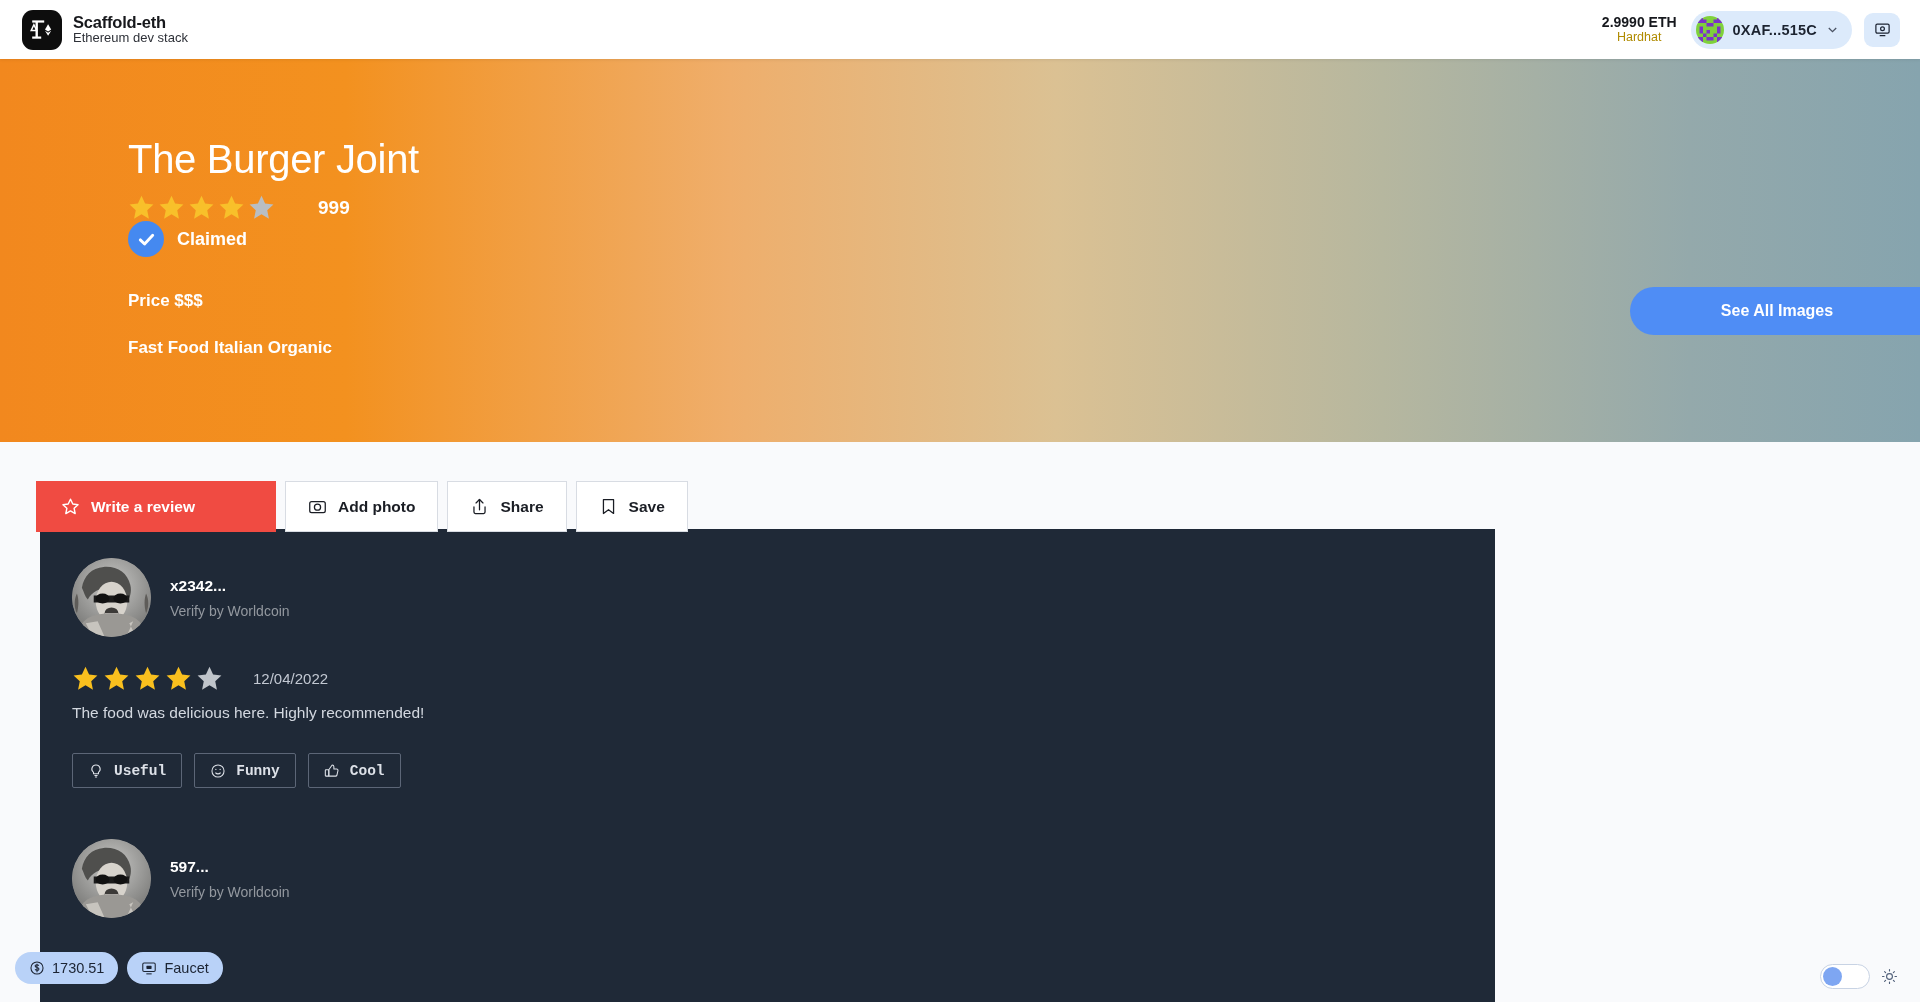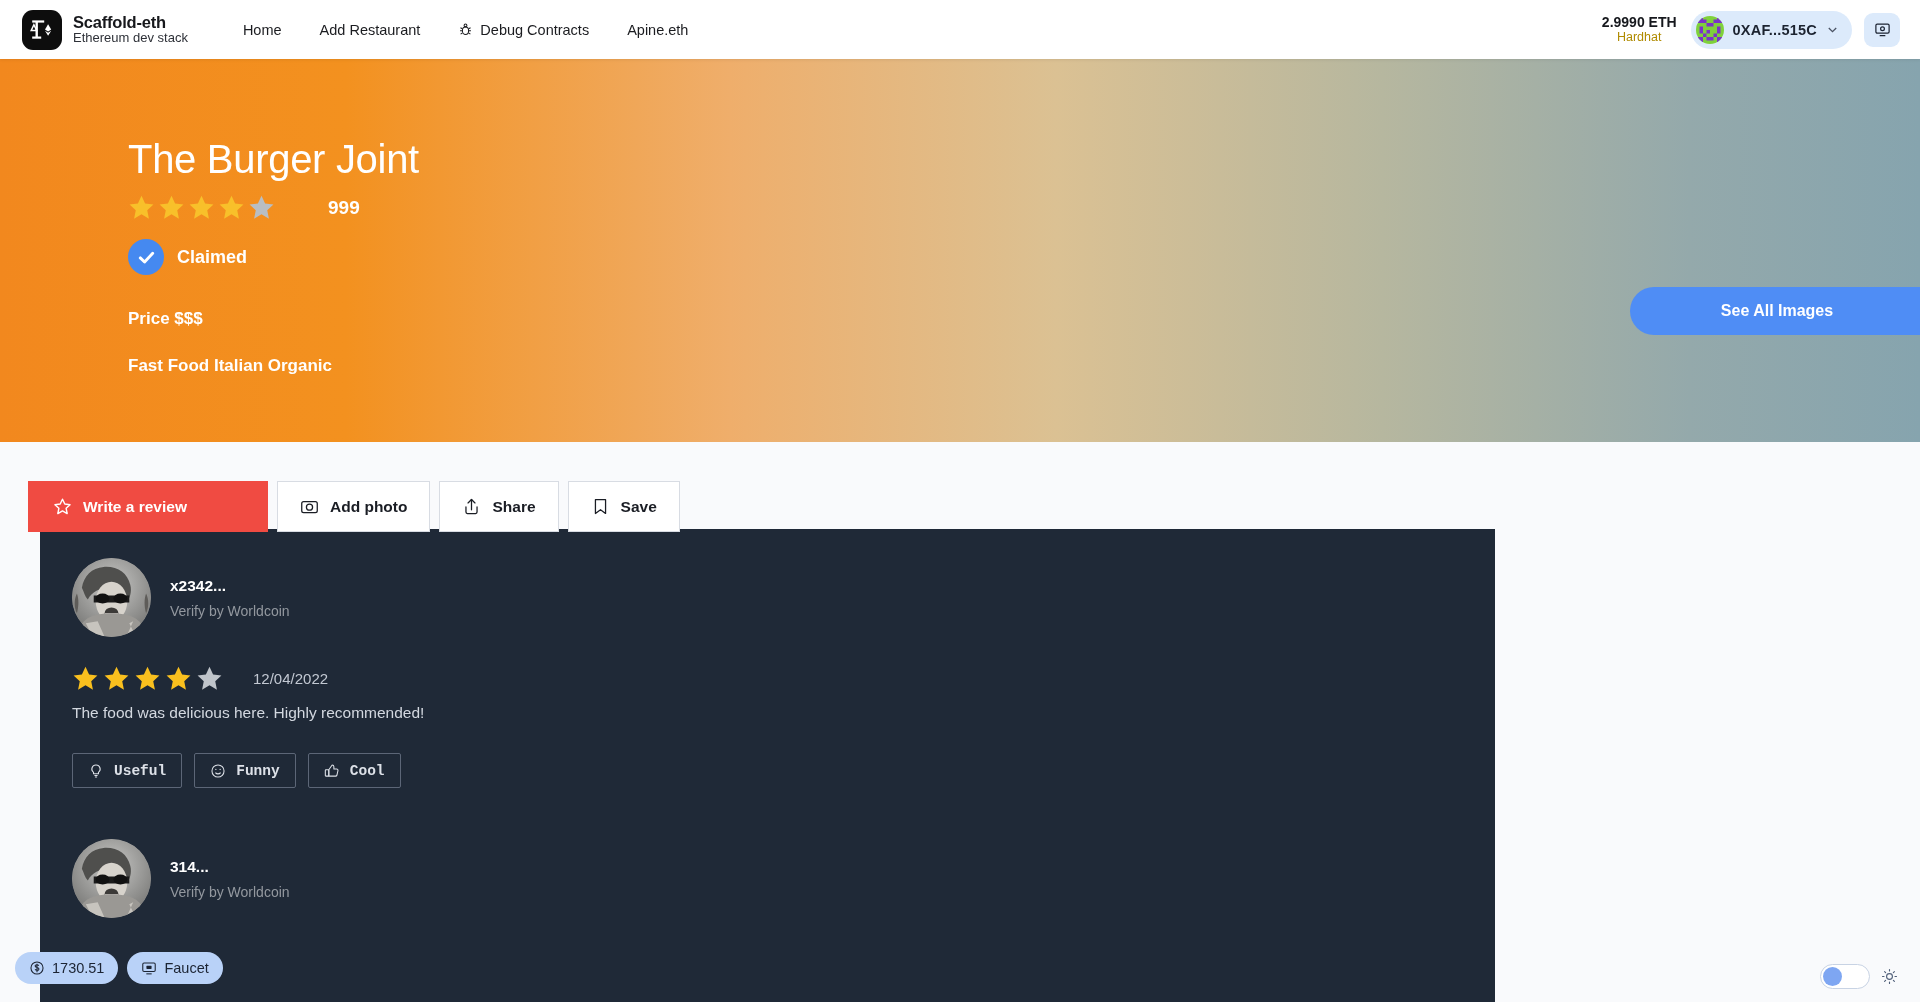--- a/index.html
+++ b/index.html
@@ -63,21 +63,21 @@
   .hero {
     position: absolute; top: 59px; left: 0;
     width: 1920px; height: 383px;
     background: linear-gradient(90deg, #F2881E 0%, #F3911F 18%, #EFAE6B 38%, #DBC193 55%, #B6B79F 72%, #94A9AB 88%, #86A4AE 100%);
   }
   .hero-inner { position: absolute; left: 128px; top: 78px; }
   .hero-title {
     font-size: 40px; color: #FFFFFF; font-weight: normal; letter-spacing: -0.3px;
     margin-bottom: 12px;
   }
-  .hero-rating { display: flex; align-items: center; gap: 14px; margin-bottom: 18px; }
+  .hero-rating { display: flex; align-items: center; gap: 4px; }
   .hero-rating .stars { display: flex; gap: 3px; }
   .hero-count { font-size: 19px; font-weight: bold; color: #FFFFFF; margin-left: 39px; }
   .claimed-row { display: flex; align-items: center; gap: 13px; margin-bottom: 34px; }
   .claim-badge {
     width: 36px; height: 36px; border-radius: 50%; background: #4589F0;
     display: flex; align-items: center; justify-content: center; flex: none;
   }
   .claimed-label { font-size: 18px; font-weight: bold; color: #FFFFFF; }
   .hero-price { font-size: 17px; font-weight: bold; color: #FFFFFF; margin-bottom: 27px; }
   .hero-cats { font-size: 17px; font-weight: bold; color: #FFFFFF; }
@@ -87,21 +87,21 @@
     width: 320px; height: 48px; border-radius: 24px;
     background: #4F8DF5; border: none; cursor: pointer;
     color: #FFFFFF; font-size: 16px; font-weight: bold;
     font-family: "Liberation Sans", sans-serif;
     display: flex; align-items: center; justify-content: center;
     padding-right: 26px;
   }
 
   
   .actions {
-    position: absolute; top: 481px; left: 28px;
+    position: absolute; top: 481px; left: 36px;
     display: flex; align-items: stretch; z-index: 5;
   }
   .act-btn {
     display: flex; align-items: center; gap: 11px;
     height: 51px; padding: 0 22px;
     border: 1px solid #D8DCE3; background: #FFFFFF;
     font-size: 15.5px; font-weight: bold; color: #1A1D24;
     font-family: "Liberation Sans", sans-serif;
     cursor: pointer; white-space: nowrap;
   }
@@ -180,42 +180,20 @@
         <path d="M16 12.6 L19.1 7.2 L22.2 12.6 L19.1 14.6 Z" fill="#fff"></path>
         <path d="M16 13.8 L19.1 15.8 L22.2 13.8 L19.1 18.8 Z" fill="#fff"></path>
       </svg>
     </div>
     <div class="brand-text">
       <div class="brand-title">Scaffold-eth</div>
       <div class="brand-sub">Ethereum dev stack</div>
     </div>
   </div>
 
-  <div class="nav">
-    <div class="nav-item">
-      <span>Home</span>
-    </div>
-    <div class="nav-item">
-      <span>Add Restaurant</span>
-    </div>
-    <div class="nav-item">
-      <span>
-        <svg width="15" height="15" viewBox="0 0 16 16" fill="none" stroke="#1B1C20" stroke-width="1.1">
-          <ellipse cx="8" cy="9.3" rx="3.3" ry="4"></ellipse>
-          <path d="M8 5.3v-.6"></path>
-          <circle cx="8" cy="3.7" r="1.5"></circle>
-          <path d="M4.7 7.2 2.6 6.1M4.7 9.4H2.2M4.8 11.6 2.8 13M11.3 7.2l2.1-1.1M11.3 9.4h2.5M11.2 11.6 13.2 13"></path>
-        </svg>
-      </span>
-      <span>Debug Contracts</span>
-    </div>
-    <div class="nav-item">
-      <span>Apine.eth</span>
-    </div>
-  </div>
 
   <div class="header-right">
     <div class="balance">
       <div class="balance-eth">
         <b>2.9990</b>&nbsp;<b>ETH</b>
       </div>
       <div class="balance-net">Hardhat</div>
     </div>
     <div class="addr-pill">
       <span class="blockie">
@@ -470,21 +448,21 @@
             <ellipse cx="31" cy="41" rx="7" ry="5" fill="#111"></ellipse>
             <ellipse cx="49" cy="41" rx="7" ry="5" fill="#111"></ellipse>
             <ellipse cx="40" cy="56" rx="7" ry="6" fill="#3C3A38"></ellipse>
             <path d="M33 56h14c-1 5-5 8-7 8s-6-3-7-8z" fill="#E8E4DE"></path>
             <path d="M8 70c4-9 14-14 32-14s28 5 32 14v12H8z" fill="#9A9894"></path>
             <path d="M14 66l8 16h12l-8-18zM58 66l8 16H54l8-18z" fill="#C7C4BE"></path>
           </g>
         </svg>
       </span>
       <div>
-        <div class="rev-name">314...</div>
+        <div class="rev-name">597...</div>
         <div class="rev-verify">Verify by Worldcoin</div>
       </div>
     </div>
   </div>
 
 </div>
 
 <div class="float-left">
   <div class="pill">
     <span>

